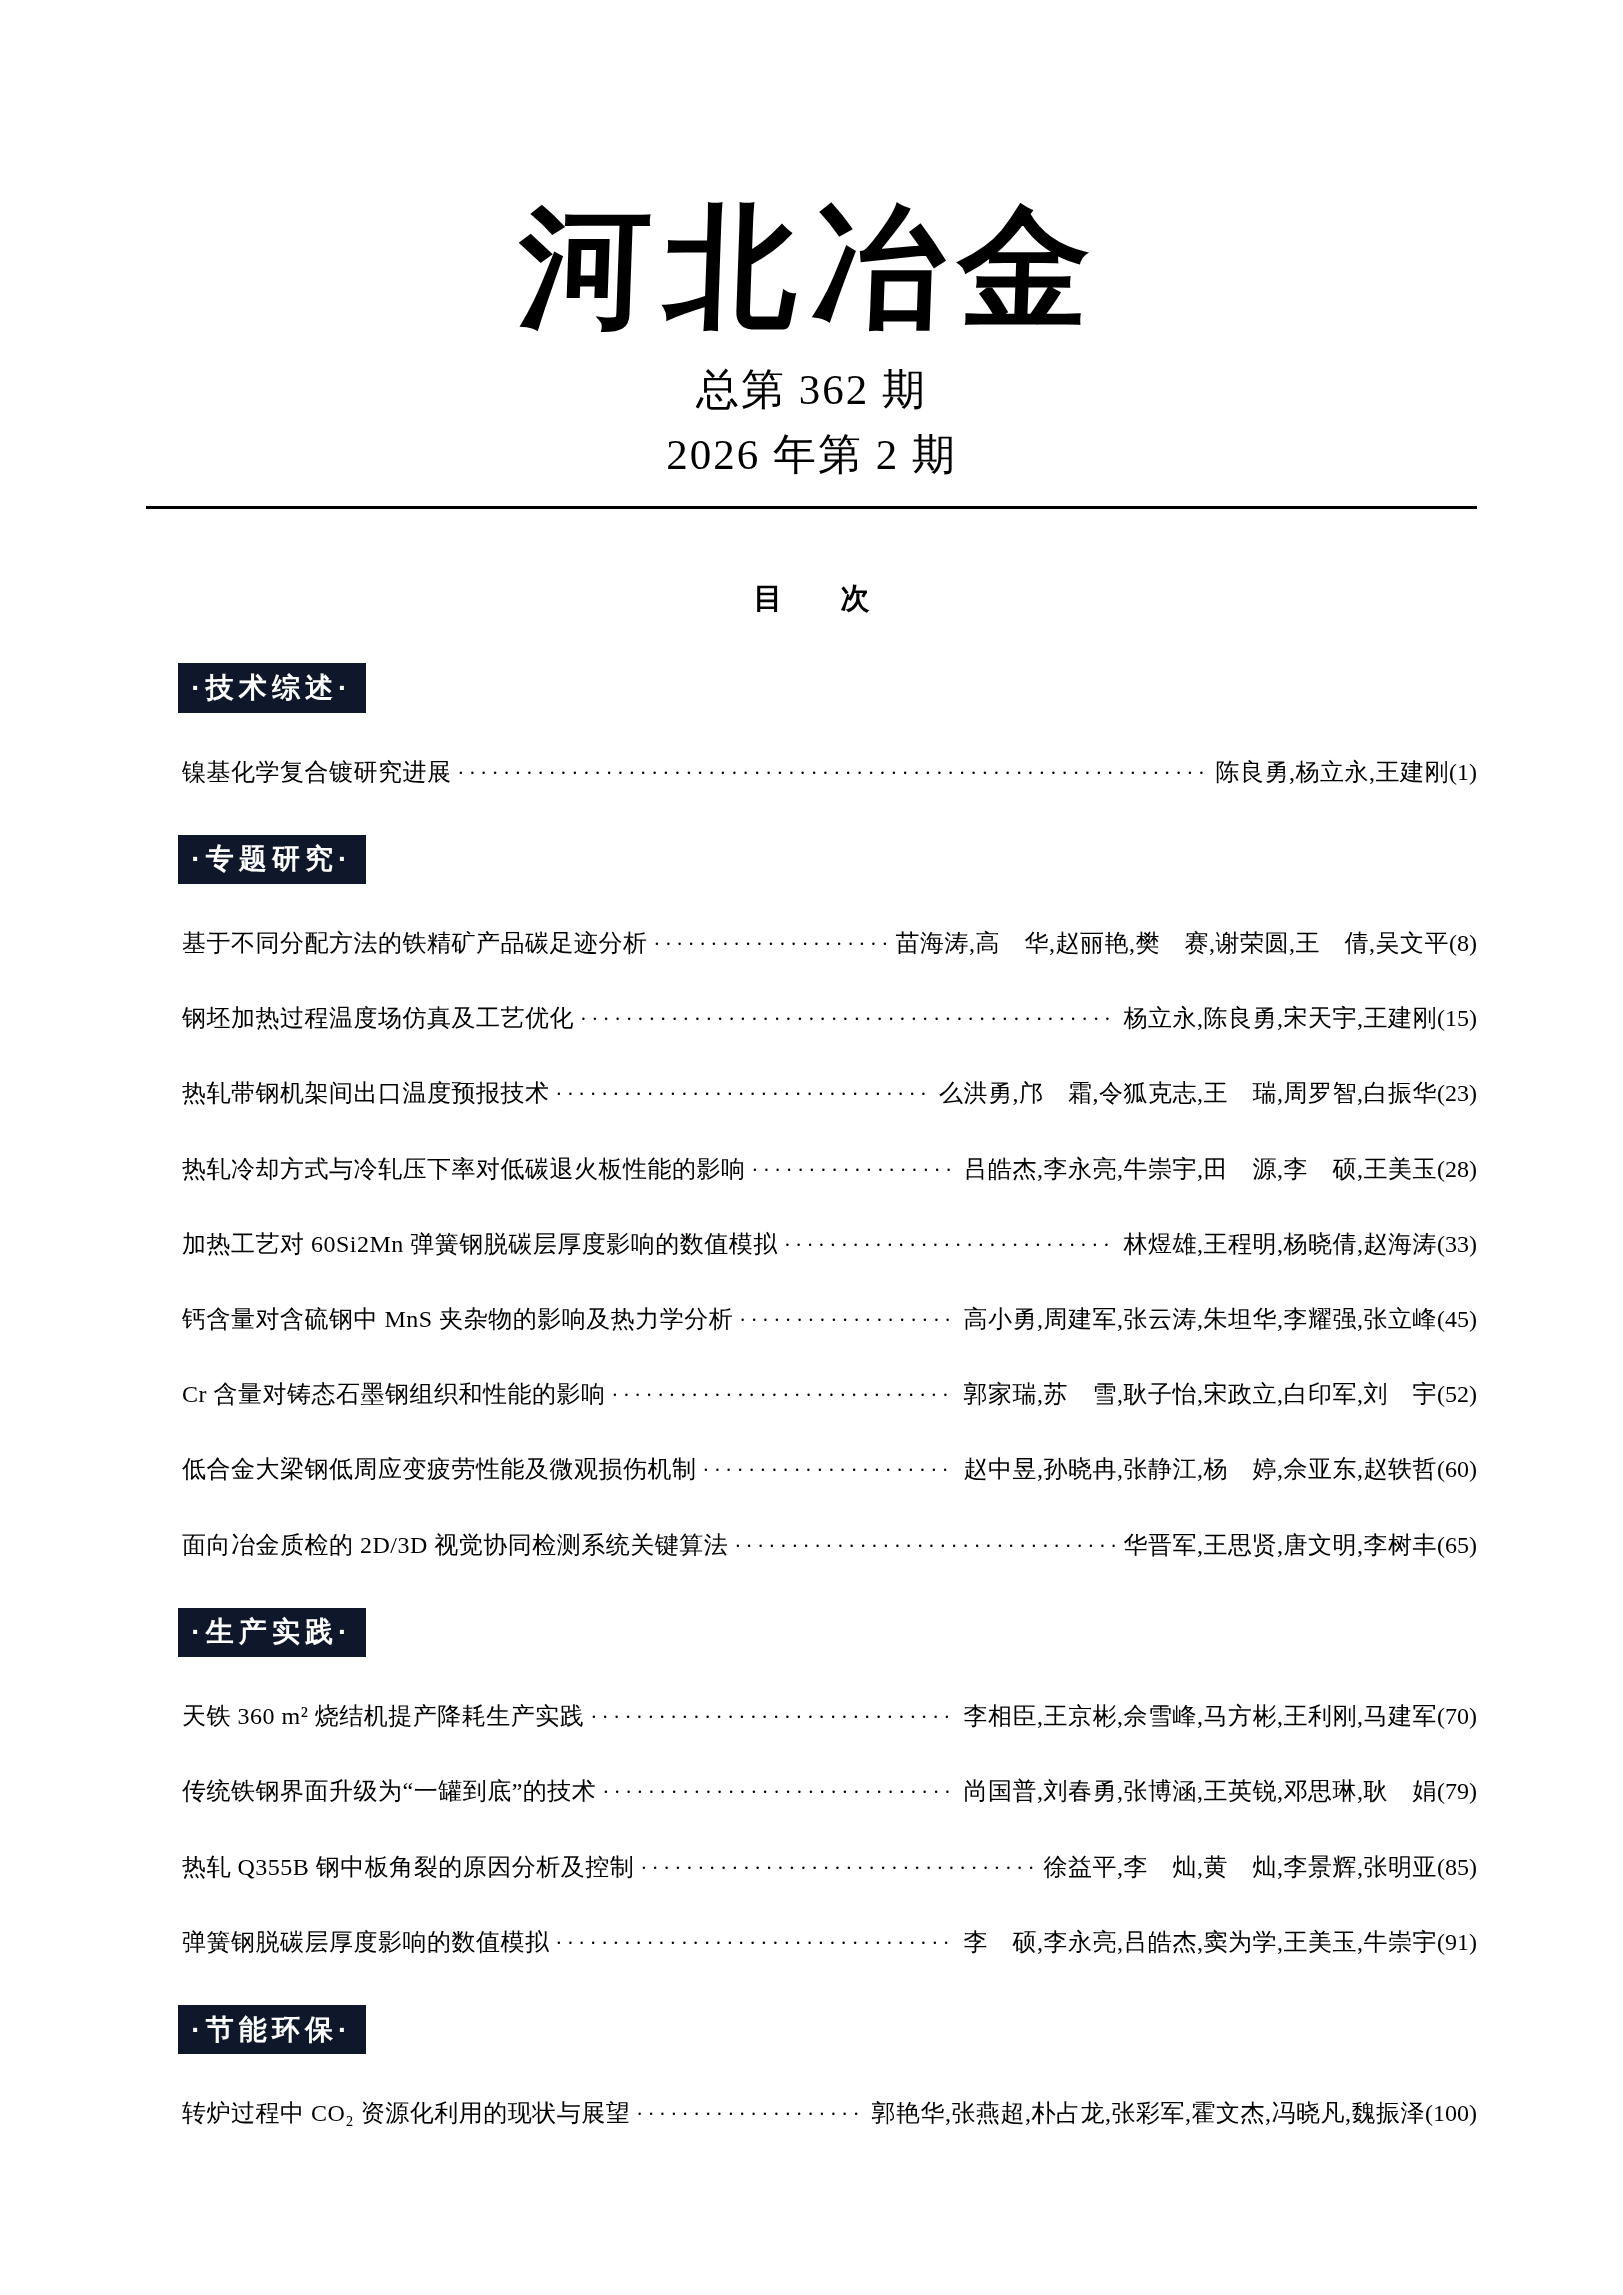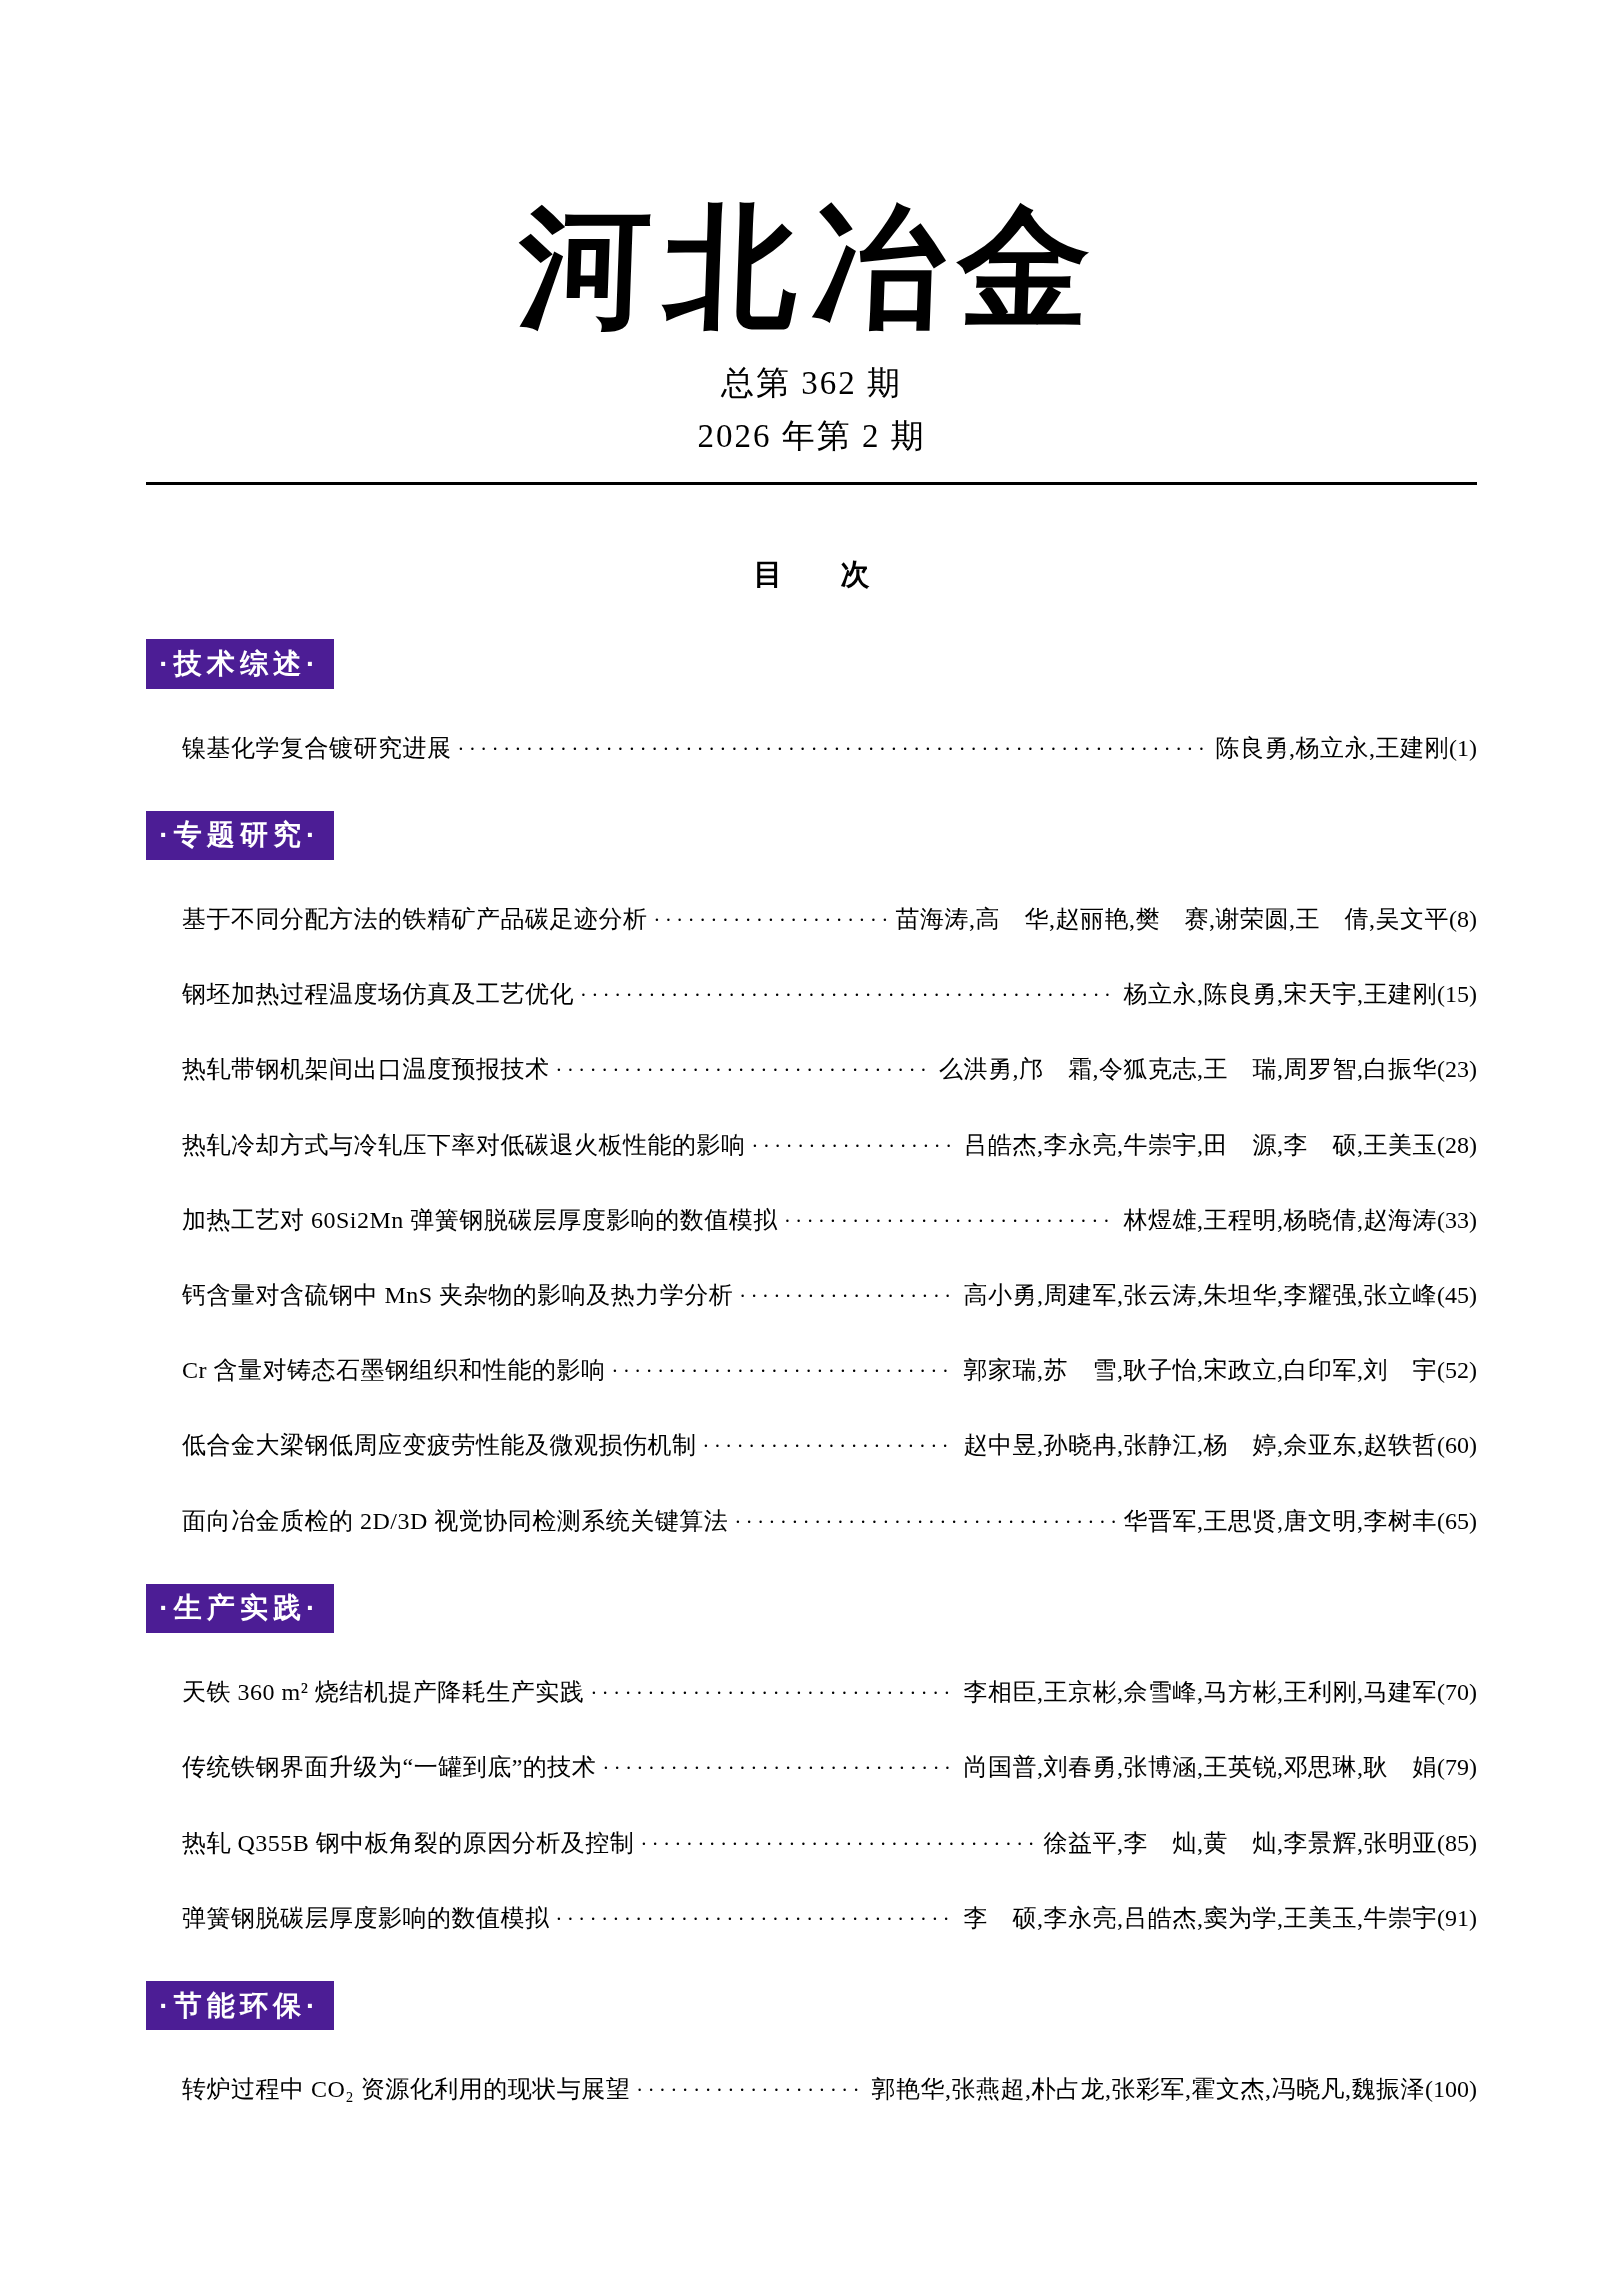--- a/index.html
+++ b/index.html
@@ -23,21 +23,21 @@
     text-align: center;
     font-size: 132px;
     line-height: 1.25;
     font-weight: 900;
     letter-spacing: 14.3px;
     font-family: "DejaVu Serif", "Liberation Serif", serif;
     transform: skewX(-2deg);
   }
   .issue-line {
     text-align: center;
-    font-size: 33px;
+    font-size: 43px;
     line-height: 1.2;
     margin-top: 15.3px;
     letter-spacing: 2px;
   }
   .issue-line.second { margin-top: 13.3px; }
   .rule {
     margin-top: 25.6px;
     border: 0;
     border-top: 3.6px solid #000;
     height: 0;
@@ -45,28 +45,29 @@
   .toc-heading {
     text-align: center;
     margin-top: 72px;
     font-size: 29px;
     font-weight: 700;
     line-height: 1.2;
   }
   .badge-wrap { margin-top: 47px; }
   .badge {
     display: inline-block;
-    background: #4c1d95;
+    background: #0f172a;
     color: #fff;
     font-family: "Liberation Sans", "DejaVu Sans", sans-serif;
     font-weight: 700;
     font-size: 28px;
     line-height: 1;
     padding: 10.7px 13.3px;
     letter-spacing: 5.1px;
+    margin-left: 32px;
   }
   .row {
     display: flex;
     align-items: baseline;
     margin-top: 44px;
     font-size: 24px;
     line-height: 1.3;
     white-space: nowrap;
   }
   .row .t {

